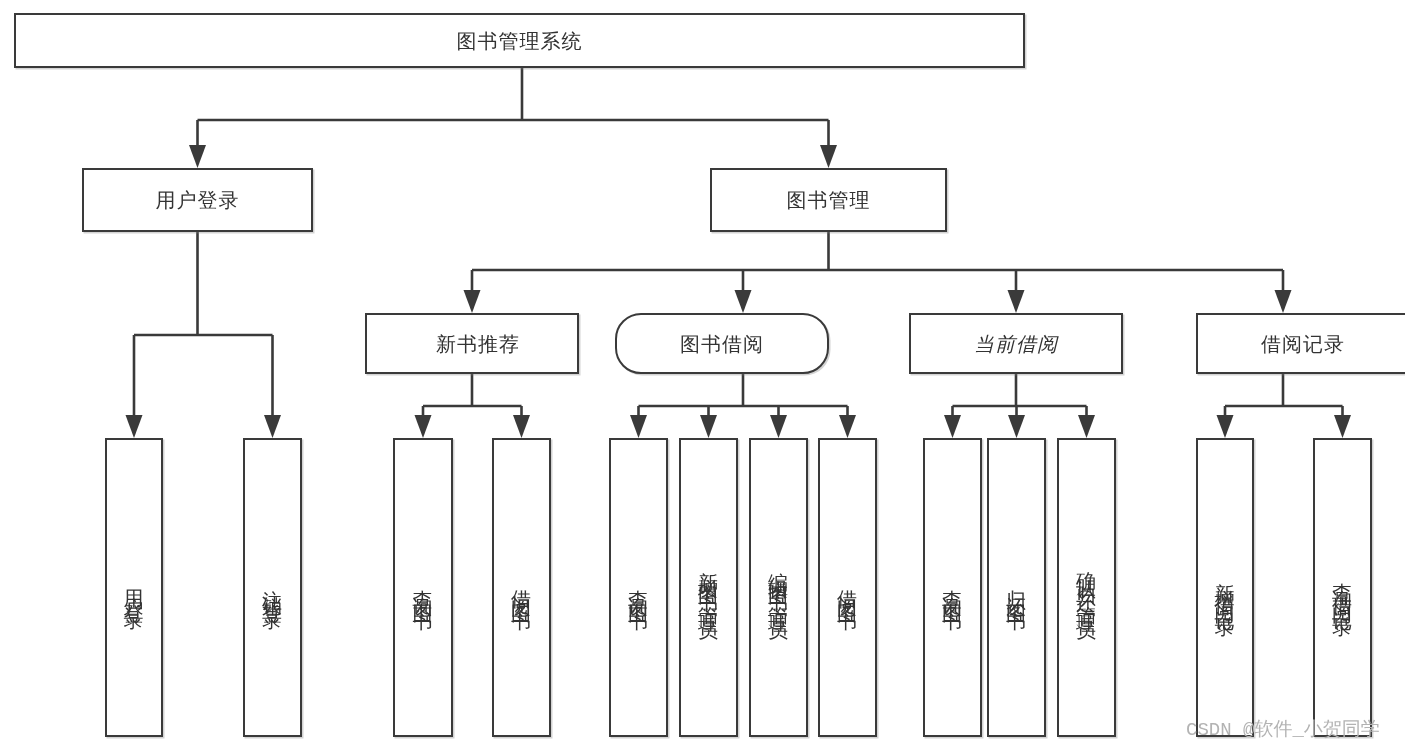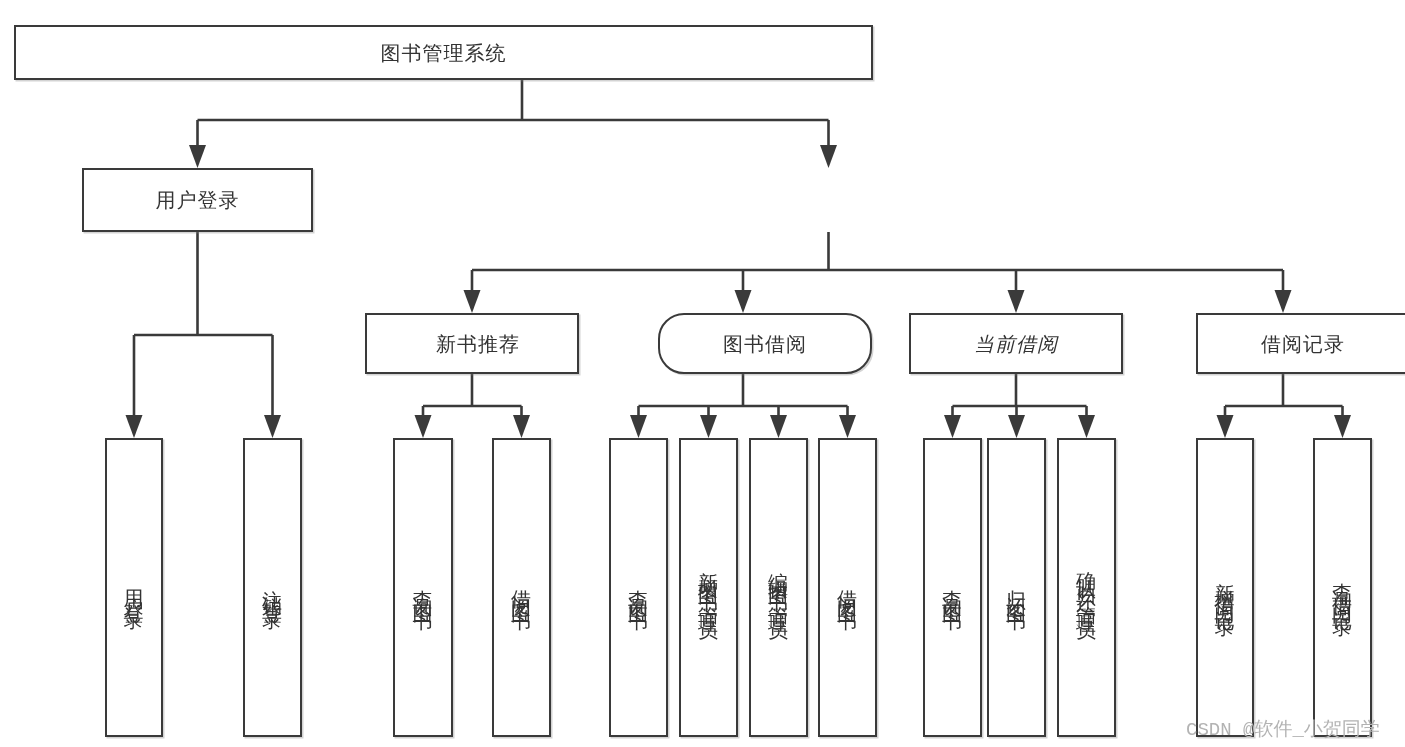--- a/index.html
+++ b/index.html
@@ -25,28 +25,28 @@
   }
   .box .h{letter-spacing:1px;white-space:nowrap;}
   .box .v{
     writing-mode:vertical-rl;
     text-orientation:mixed;
     letter-spacing:7px;
     line-height:1;
     white-space:nowrap;
   }
   
-  .n-root{left:14px;top:25px;width:859px;height:55px;}
+  .n-root{left:14px;top:13px;width:1011px;height:55px;}
   
   .n-login{left:82px;top:168px;width:231px;height:64px;}
   .n-mgmt{left:710px;top:168px;width:237px;height:64px;}
   
   .n-l3{top:313px;width:214px;height:61px;}
   .n-recommend{left:365px;padding-left:12px;}
-  .n-borrow{left:658px;border-radius:26px;}
+  .n-borrow{left:615px;border-radius:26px;}
   .n-current{left:909px;font-style:italic;}
   .n-records{left:1176px;margin-left:20px;}
   
   .n-leaf{top:438px;height:299px;width:59px;}
   .lf1{left:105px;width:58px;}
   .lf2{left:243px;}
   .lf3{left:393px;width:60px;}
   .lf4{left:492px;}
   .lf5{left:609px;}
   .lf6{left:679px;}
@@ -105,20 +105,23 @@
     </g>
   </svg>
 
   <div class="box n-root">
     <span class="h">图书管理系统</span>
   </div>
 
   <div class="box n-login">
     <span class="h">用户登录</span>
   </div>
+  <div class="box n-mgmt">
+    <span class="h">图书管理</span>
+  </div>
 
   <div class="box n-l3 n-recommend">
     <span class="h">新书推荐</span>
   </div>
   <div class="box n-l3 n-borrow">
     <span class="h">图书借阅</span>
   </div>
   <div class="box n-l3 n-current">
     <span class="h">当前借阅</span>
   </div>

